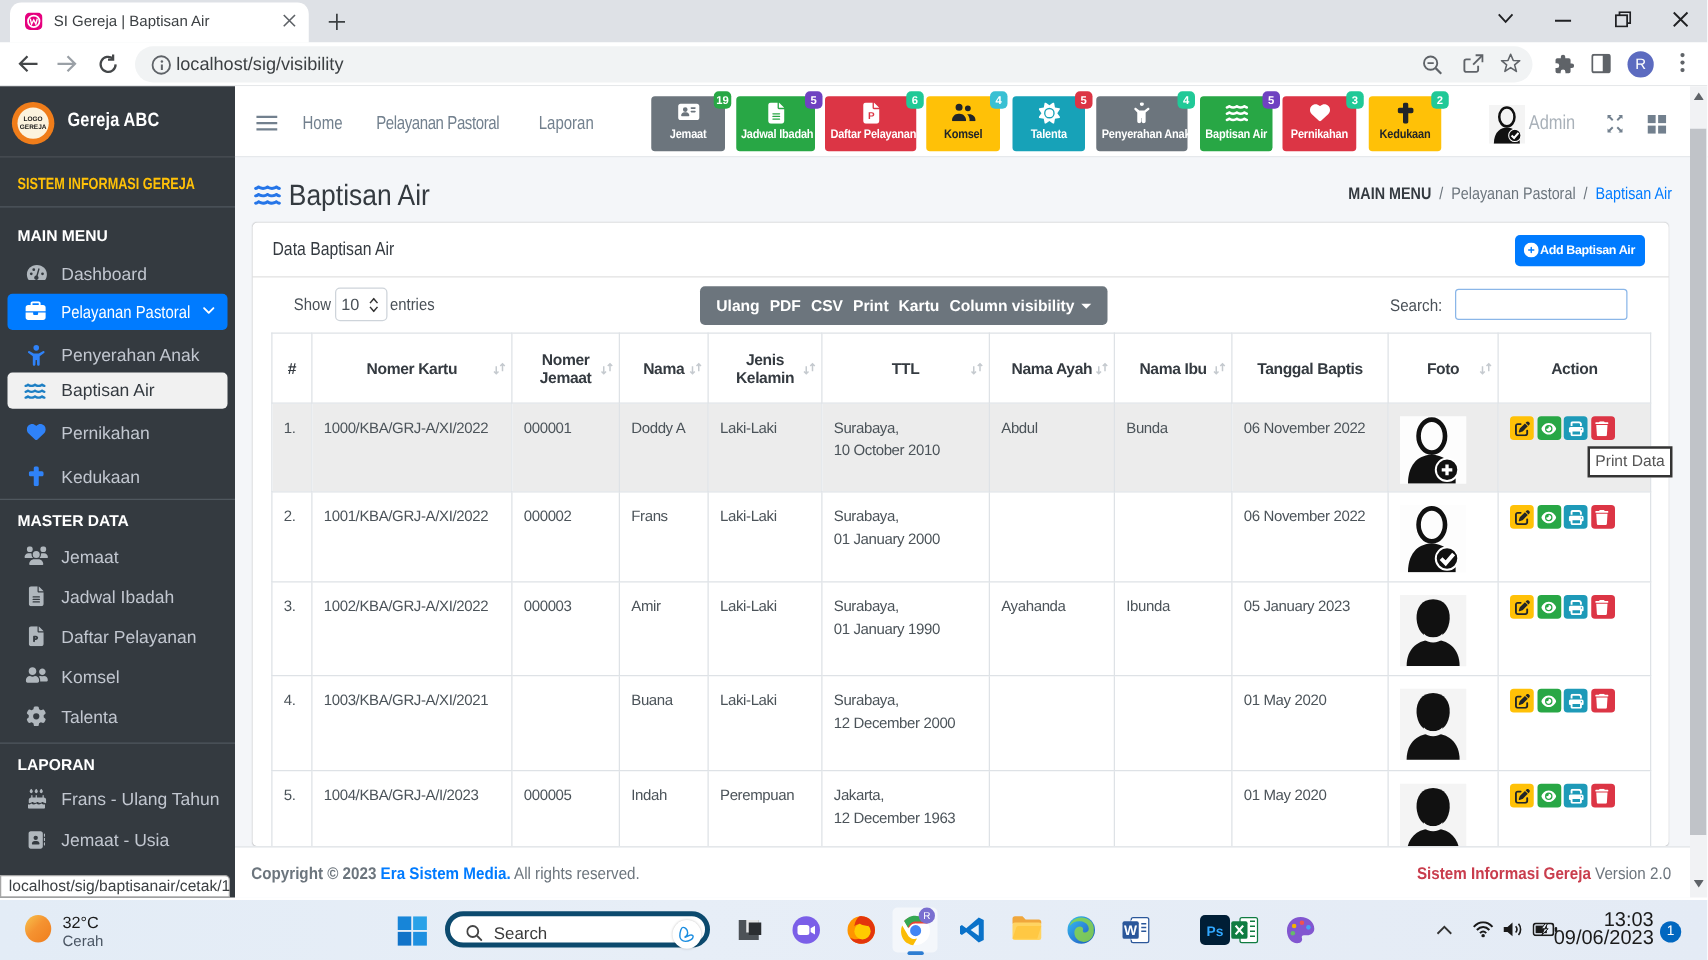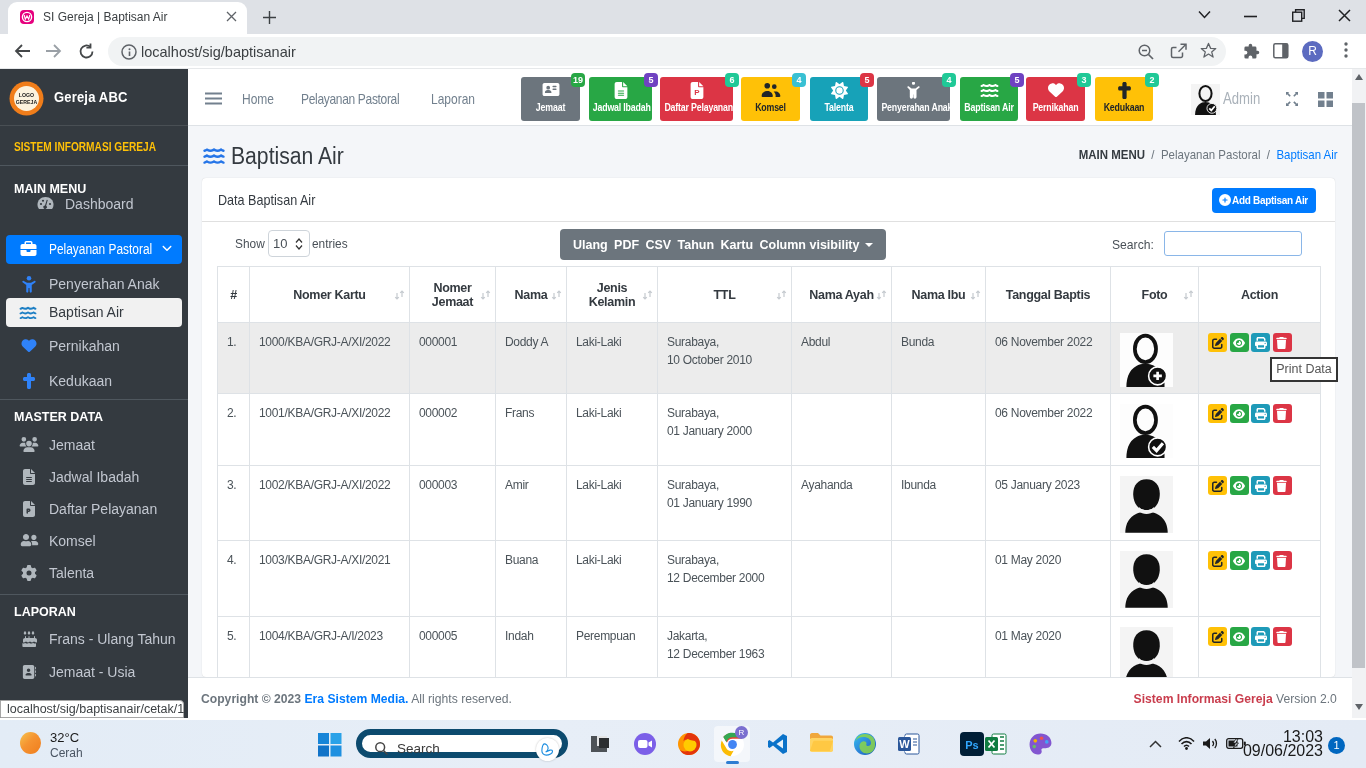--- a/index.html
+++ b/index.html
@@ -130,21 +130,21 @@
     </svg>
   </div>
 <div class="abs" id="urlbar"></div>
 <div class="abs" style="left:121px; top:44px;">
     <svg width="16" height="16">
       <circle cx="8" cy="8" r="7" fill="none" stroke="#5f6368" stroke-width="1.5"></circle>
       <path d="M8.5 7.5 V12" stroke="#5f6368" stroke-width="1.6"></path>
       <circle cx="8.5" cy="5.2" r="1" fill="#5f6368"></circle>
     </svg>
   </div>
-<div class="abs" id="urltext">localhost/sig/baptisanair</div>
+<div class="abs" id="urltext">localhost/sig/visibility</div>
 <div class="abs" style="left:1138px; top:44px;">
     <svg width="16" height="16">
       <circle cx="6.5" cy="6.5" r="5.3" fill="none" stroke="#5f6368" stroke-width="1.5"></circle>
       <path d="M4 6.5 H9" stroke="#5f6368" stroke-width="1.5"></path>
       <path d="M10.5 10.5 L15 15" stroke="#5f6368" stroke-width="1.7"></path>
     </svg>
   </div>
 <div class="abs" style="left:1170px; top:43px;">
     <svg width="17" height="16">
       <path d="M6.5 4.5 H3 A1.5 1.5 0 0 0 1.5 6 V13 A1.5 1.5 0 0 0 3 14.5 H11 A1.5 1.5 0 0 0 12.5 13 V9.5" fill="none" stroke="#5f6368" stroke-width="1.5"></path>
@@ -184,21 +184,21 @@
         <circle cx="17.5" cy="17.5" r="17" fill="#f07d1a"></circle>
         <circle cx="17.5" cy="17.5" r="12.5" fill="#fcf3de"></circle>
         <text x="17.5" y="16" font-size="5.2" font-weight="bold" fill="#181818" text-anchor="middle">LOGO</text>
         <text x="17.5" y="22.5" font-size="5.2" font-weight="bold" fill="#181818" text-anchor="middle">GEREJA</text>
       </svg>
   </div>
   <div id="brandname">Gereja ABC</div>
   <div class="side-sec" style="top:70px; color:#ffc107; font-size:13px; transform:scaleX(0.78); transform-origin:0 0;">SISTEM INFORMASI GEREJA</div>
   <div class="side-hr" style="top:96px;"></div>
   <div class="side-sec" style="top:113px;">MAIN MENU</div>
-  <div class="side-item" style="top:126px;margin-left:16px;">
+  <div class="side-item" style="top:141px;">
       <span class="ic">
         <svg width="17" height="14" viewBox="0 0 34 28" style="margin:0 auto;">
           <path d="M17 2 C26.5 2 33 9 33 17 C33 20.5 32 23.5 30 26 L4 26 C2 23.5 1 20.5 1 17 C1 9 7.5 2 17 2 Z" fill="#b0b7bd"></path>
           <circle cx="8" cy="16" r="2.2" fill="#343a40"></circle>
           <circle cx="12" cy="9.5" r="2.2" fill="#343a40"></circle>
           <circle cx="26" cy="16" r="2.2" fill="#343a40"></circle>
           <path d="M21.5 8 L18.3 19.5 A3.5 3.5 0 1 1 16 18.8 L19.5 7.3 Z" fill="#343a40"></path>
         </svg>
       </span>
       <span class="tx">Dashboard</span>
@@ -449,21 +449,21 @@
     </div>
   <div style="position:absolute; left:33px; top:58px; font-size:13.5px; color:#495057; transform:scaleX(0.88); transform-origin:0 0;">Show</div>
   <div style="position:absolute; left:66px; top:52px; width:42px; height:27px; border:1px solid #ced4da; border-radius:4px; font-size:13px; color:#495057; line-height:25px; padding-left:4px;">10<svg width="8" height="12" viewBox="0 0 8 12" style="position:absolute; right:6px; top:7px;">
         <path d="M1 4.5 L4 1 L7 4.5 M1 7.5 L4 11 L7 7.5" fill="none" stroke="#333" stroke-width="1.2"></path>
       </svg></div>
   <div style="position:absolute; left:110px; top:58px; font-size:13.5px; color:#495057; transform:scaleX(0.88); transform-origin:0 0;">entries</div>
   <div class="tbl-btns">
       <span>Ulang</span>
       <span>PDF</span>
       <span>CSV</span>
-      <span>Tahun</span>
+      <span>Print</span>
       <span>Kartu</span>
       <span>Column visibility <i style="display:inline-block; width:0; height:0; border-left:4px solid transparent; border-right:4px solid transparent; border-top:4.5px solid #fff; margin-left:2px; vertical-align:2px;"></i></span>
     </div>
   <div style="position:absolute; left:910px; top:59px; font-size:13.5px; color:#495057; transform:scaleX(0.9); transform-origin:0 0;">Search:</div>
   <div id="searchbox"></div>
 
   <table>
     <colgroup>
         <col style="width:32px;">
         <col style="width:160px;">
@@ -708,21 +708,21 @@
 <div class="abs" style="left:50px; top:730px; font-size:13px; color:#1a1a1a;">32°C</div>
 <div class="abs" style="left:50px; top:746px; font-size:12px; color:#4a5563;">Cerah</div>
 <div class="abs" style="left:318px; top:733px;">
     <svg width="24" height="24">
       <rect width="11" height="11" fill="#1785d8"></rect>
       <rect x="12.5" width="11" height="11" fill="#2aa2e8"></rect>
       <rect y="12.5" width="11" height="11" fill="#1173c8"></rect>
       <rect x="12.5" y="12.5" width="11" height="11" fill="#1e90e0"></rect>
     </svg>
   </div>
-<div class="abs" style="left:356px; top:729px; width:212px; height:29px; border-radius:15px; background:#fff; border:6px solid #0c4a6e;text-decoration:underline;">
+<div class="abs" style="left:356px; top:729px; width:212px; height:29px; border-radius:15px; background:#fff; border:4px solid #0c4a6e;text-decoration:underline;">
   <svg width="13" height="13" style="position:absolute; left:13px; top:7px;">
       <circle cx="5.2" cy="5.2" r="4.4" fill="none" stroke="#454545" stroke-width="1.5"></circle>
       <path d="M8.6 8.6 L12.5 12.5" stroke="#454545" stroke-width="1.5"></path>
     </svg>
   <span style="position:absolute; left:35px; top:6px; font-size:13.5px; color:#3a3a3a;">Search</span>
   <span style="position:absolute; right:3px; top:2.5px; width:23px; height:23px; border-radius:50%; background:#fff; box-shadow:0 0 2px rgba(0,0,0,.25);"></span>
   <svg width="15" height="15" viewBox="0 0 24 24" style="position:absolute; right:7px; top:6.5px;">
       <path d="M7 3 C9 3 13 5 13 10 C13 13 11 15 9 16 L16 13 C19 12 20 14 20 15 C20 18 15 21 10 21 C6 21 3 18 3 14 C3 8 5 3 7 3 Z" fill="none" stroke="#1b8de0" stroke-width="1.8"></path>
     </svg>
 </div>

